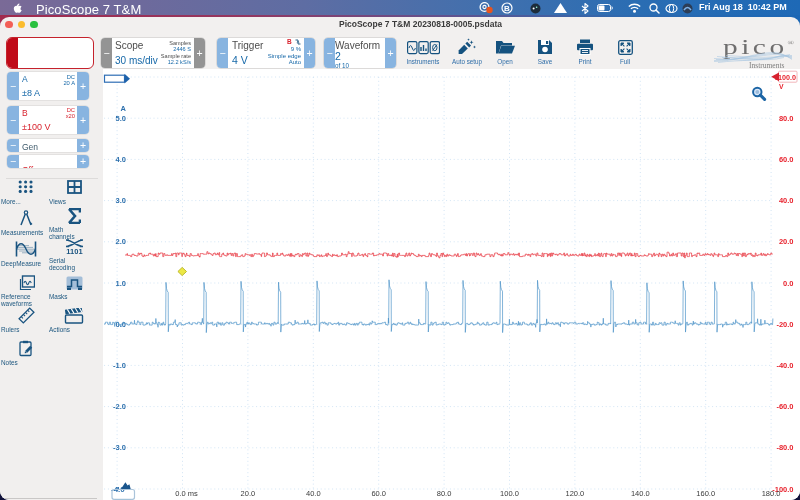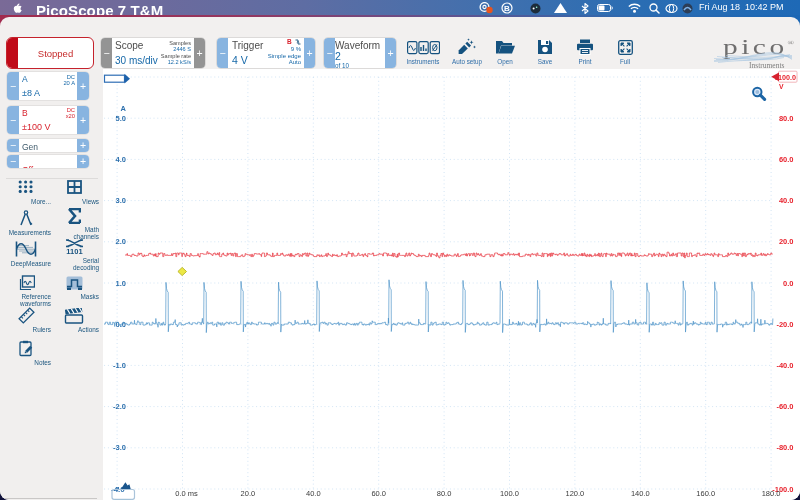--- a/index.html
+++ b/index.html
@@ -3,22 +3,22 @@
 <meta charset="utf-8">
 <style>
 *{margin:0;padding:0;box-sizing:border-box}
 html,body{width:800px;height:500px;overflow:hidden}
 body{font-family:"Liberation Sans",sans-serif;background:#10123a;position:relative}
 .abs{position:absolute}
 
 #menubar{position:absolute;left:0;top:0;width:800px;height:15px;
  background:linear-gradient(90deg,#7a6a97 0%,#6d6a9c 18%,#5e6da3 38%,#4070ae 62%,#2a6db3 80%,#1e69b6 100%);
  color:#fff;font-size:9px}
-#menubar .mtitle{position:absolute;left:36px;top:2px;font-weight:bold;font-size:15px;letter-spacing:.1px}
-#menubar .clock{position:absolute;left:699px;top:2px;font-size:9px;font-weight:400}
+#menubar .mtitle{position:absolute;left:36px;top:2px;font-weight:normal;font-size:13px;letter-spacing:.1px}
+#menubar .clock{position:absolute;left:699px;top:2px;font-size:9px;font-weight:700}
 
 #deskstrip{position:absolute;left:0;top:15px;width:800px;height:14px;
  background:linear-gradient(90deg,#a12b4e 0%,#95365f 30%,#64518c 55%,#2e69ae 78%,#1c67b5 100%)}
 
 #window{position:absolute;left:0;top:17px;width:800px;height:483px;background:#f2f0ef;border-radius:9px;overflow:hidden}
 
 #titlebar{position:absolute;left:0;top:0;width:800px;height:18px}
 .tl{position:absolute;top:3.5px;width:7.5px;height:7.5px;border-radius:50%}
 #titlebar .t1{left:5px;background:#f35f57}
 #titlebar .t2{left:17.5px;background:#fbbc2e}
@@ -43,21 +43,21 @@
 
 #picologo{position:absolute;left:703px;top:1px;width:92px;height:36px;color:#6b6b6b;font-family:"Liberation Serif",serif}
 #picologo .p1{position:absolute;left:20px;top:-1.5px;font-size:21px;letter-spacing:2.5px;color:#6f6e6e;transform:scaleX(1.4);transform-origin:0 0}
 #picologo .p2{position:absolute;left:46px;top:24.5px;font-size:7.5px;color:#7e7e7e}
 
 #sidebar{position:absolute;left:0;top:52px;width:103px;height:438px;background:#f1efee}
 .chan{position:absolute;left:6px;width:84px;background:#fff;border-radius:5px;display:flex;overflow:hidden;border:1px solid #e3e1e0}
 .chan .cb{width:12px;display:flex;align-items:center;justify-content:center;background:#88b4e0;color:#fff;font-size:10.5px;font-weight:400;flex:none}
 .chan .cbody{position:relative;flex:1;background:#fff}
 .sep{position:absolute;left:6px;top:108.5px;width:92px;height:1px;background:#dddbda}
-.gicon{position:absolute;text-align:right;color:#1a5480;width:50px}
+.gicon{position:absolute;text-align:left;color:#1a5480;width:50px}
 .gicon .lab{font-size:6.4px;line-height:7px;margin-top:2.5px;color:#1c567f}
 
 #plot{position:absolute;left:103px;top:52px;width:697px;height:431px;background:#fff}
 </style>
 </head>
 <body>
 <div id="menubar">
   <svg class="abs" style="left:13px;top:2.5px" width="10" height="11" viewBox="0 0 10 11">
     <path d="M5.6 2.6 C6.1 2 6.5 1.2 6.4 0.4 C5.7 0.5 5 0.9 4.5 1.5 C4.1 2 3.7 2.9 3.8 3.6 C4.5 3.7 5.2 3.3 5.6 2.6 Z M7.5 5.9 C7.5 4.7 8.1 4.1 8.6 3.7 C8 2.9 7.2 2.7 6.9 2.7 C6 2.6 5.3 3.2 4.9 3.2 C4.5 3.2 3.9 2.7 3.2 2.7 C2.3 2.7 0.8 3.5 0.8 5.6 C0.8 7.6 2.2 9.8 3.1 9.8 C3.6 9.8 4.1 9.4 4.8 9.4 C5.5 9.4 5.9 9.8 6.5 9.8 C7.4 9.8 8.5 7.9 8.7 7.1 C8.1 6.9 7.5 6.6 7.5 5.9 Z" fill="#fff"></path>
   </svg>
@@ -102,24 +102,29 @@
     <ellipse cx="6.5" cy="5.5" rx="2.2" ry="4" fill="none" stroke="#fff" stroke-width="1"></ellipse>
   </svg>
   <svg class="abs" style="left:682px;top:2.5px" width="11" height="11" viewBox="0 0 11 11">
     <circle cx="5.5" cy="5.5" r="5" fill="#2c3d56"></circle>
     <path d="M2 7 Q5.5 2 9 7" stroke="#7fb3e8" stroke-width="1.5" fill="none"></path>
   </svg>
   <div class="clock">Fri Aug 18&nbsp;&nbsp;10:42 PM</div>
 </div>
 <div id="deskstrip"></div>
 <div id="window">
+  <div id="titlebar">
+    <div class="tl t1"></div>
+      <div class="tl t2"></div>
+      <div class="tl t3"></div>
+    <div class="wtitle">PicoScope 7 T&amp;M 20230818-0005.psdata</div>
+  </div>
   <div id="toolbar">
     <div id="stopped">
         <div class="red"></div>
-        <div class="lab">Stopped</div>
       </div>
 
     <div class="panel" style="left:100px;width:106px">
       <div class="pm gray">−</div>
       <div class="pbody">
         <div class="abs smalllab" style="left:3px;top:2px">Scope</div>
         <div class="abs" style="right:3px;top:1.5px;text-align:right;font-size:5.6px;line-height:6.5px;white-space:nowrap">
           <span class="smalllab" style="font-size:5.6px">Samples</span><br>
           <span class="bluetxt">2446 S</span><br>
           <span class="smalllab" style="font-size:5.6px">Sample rate</span><br>

